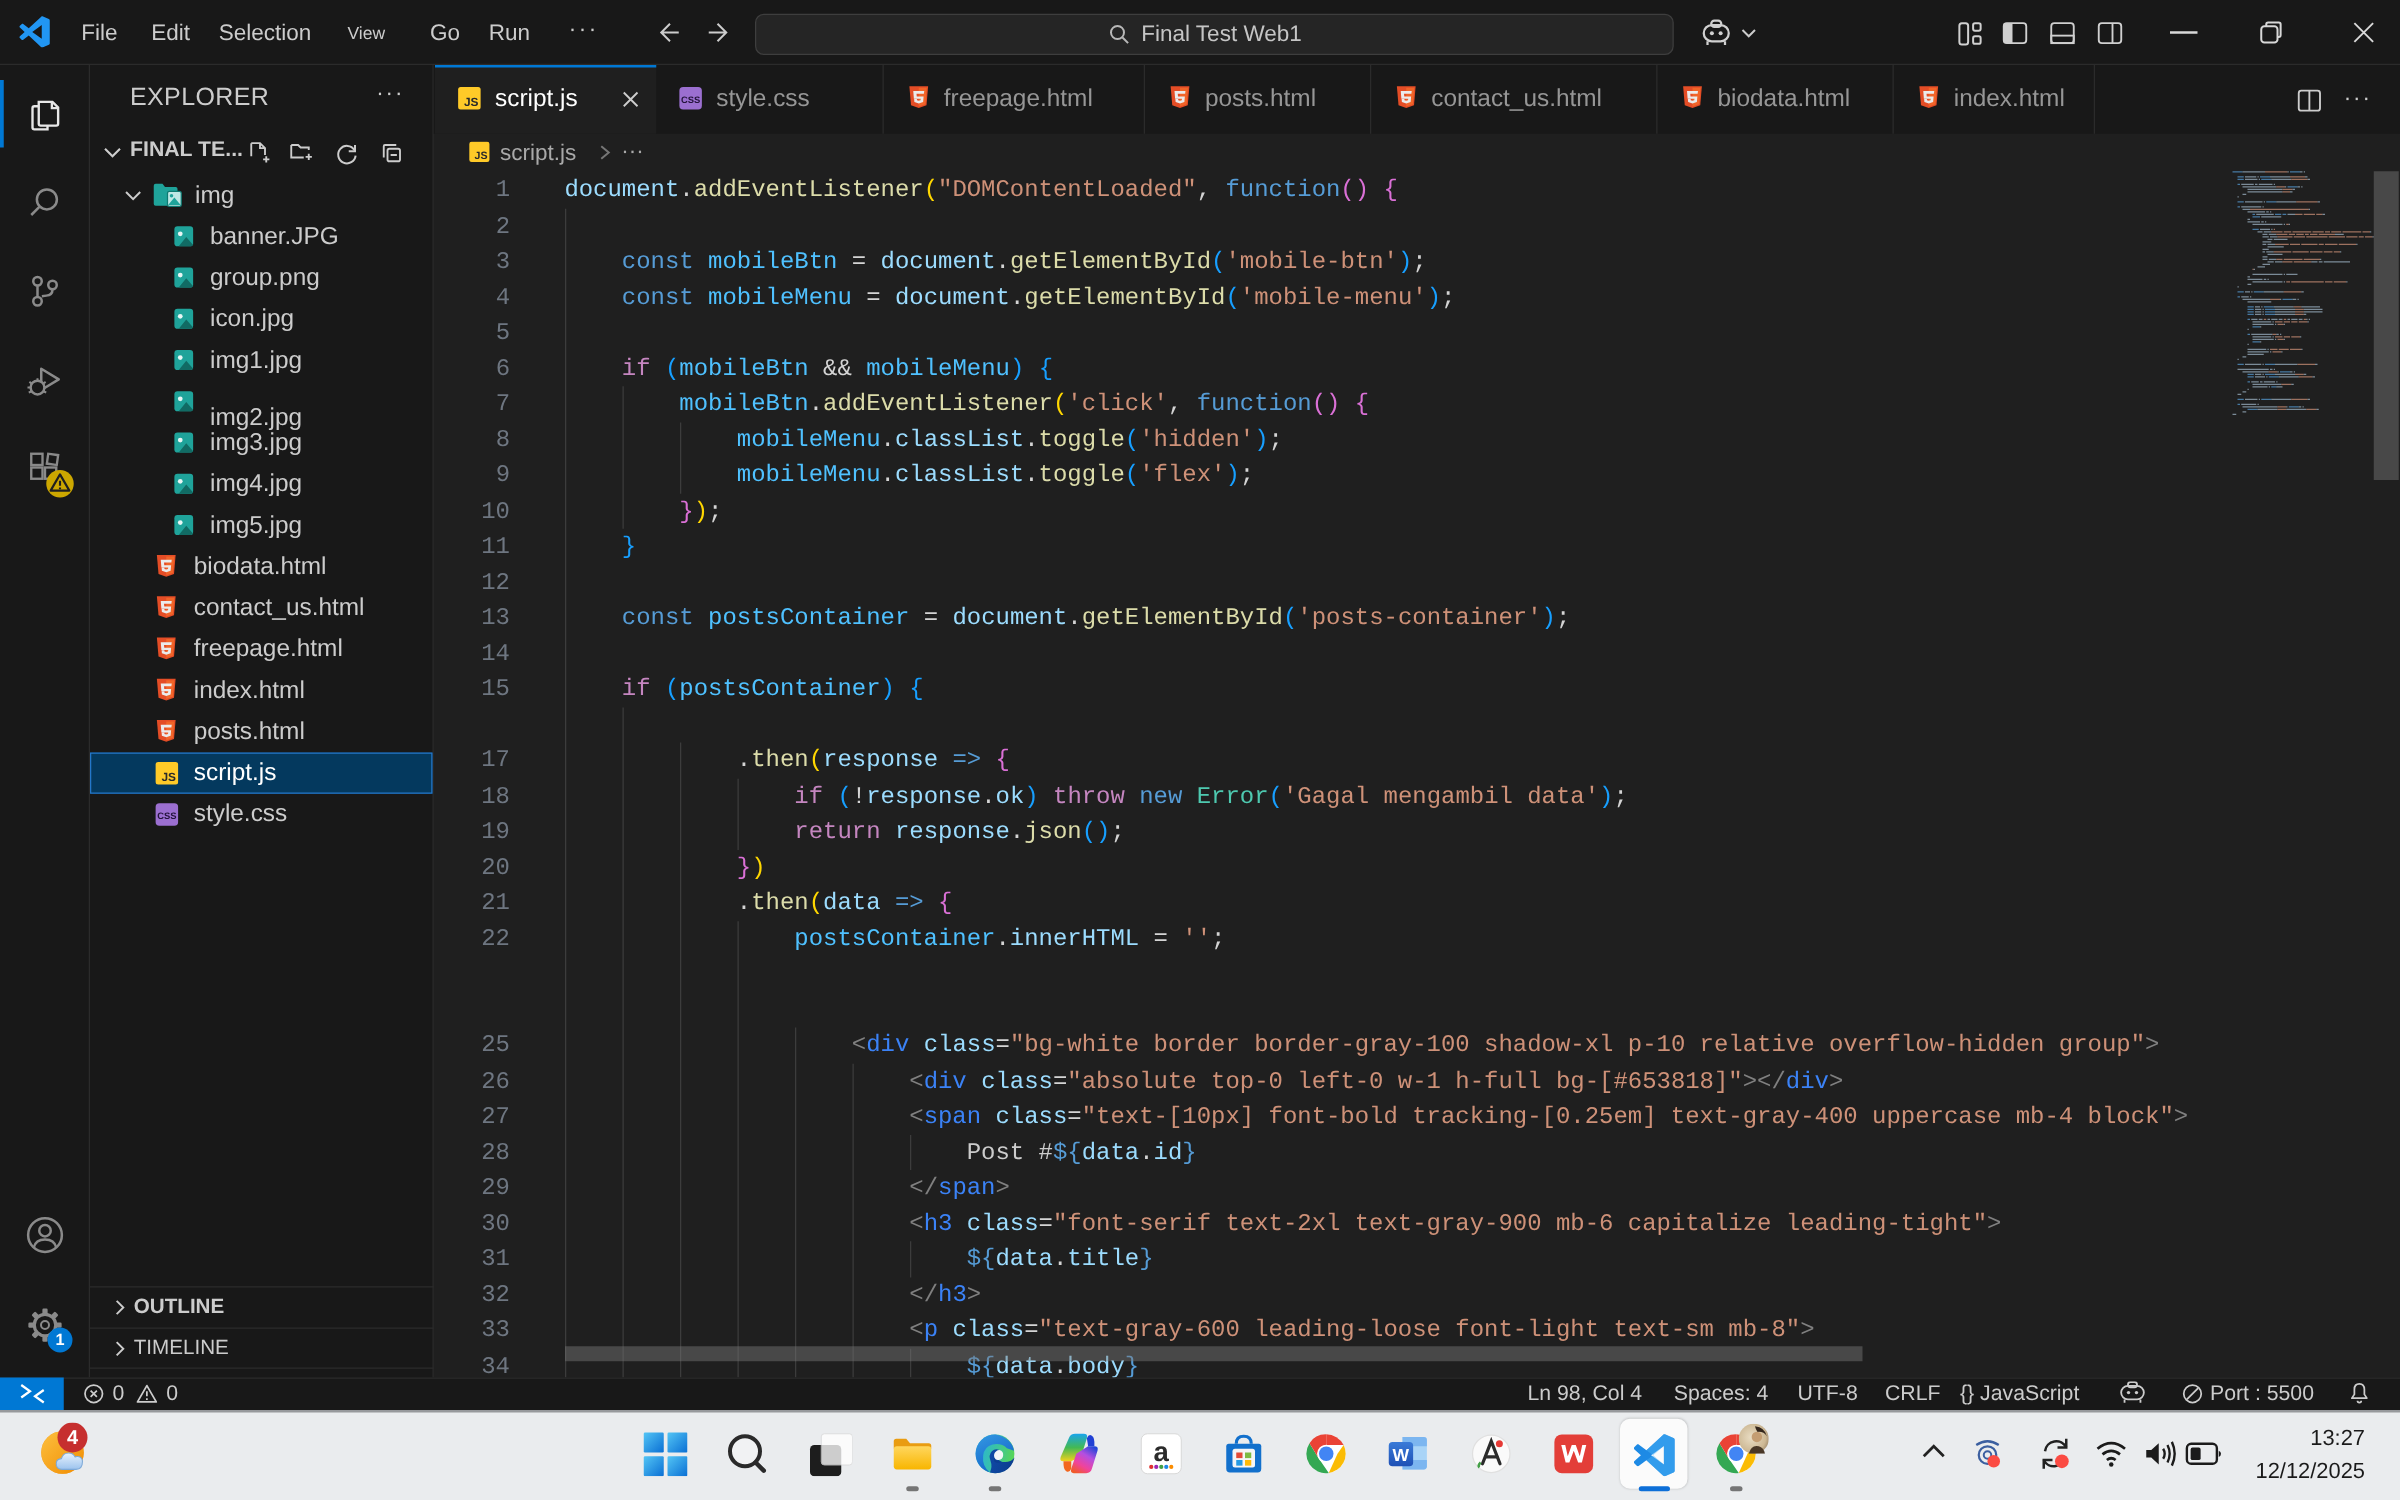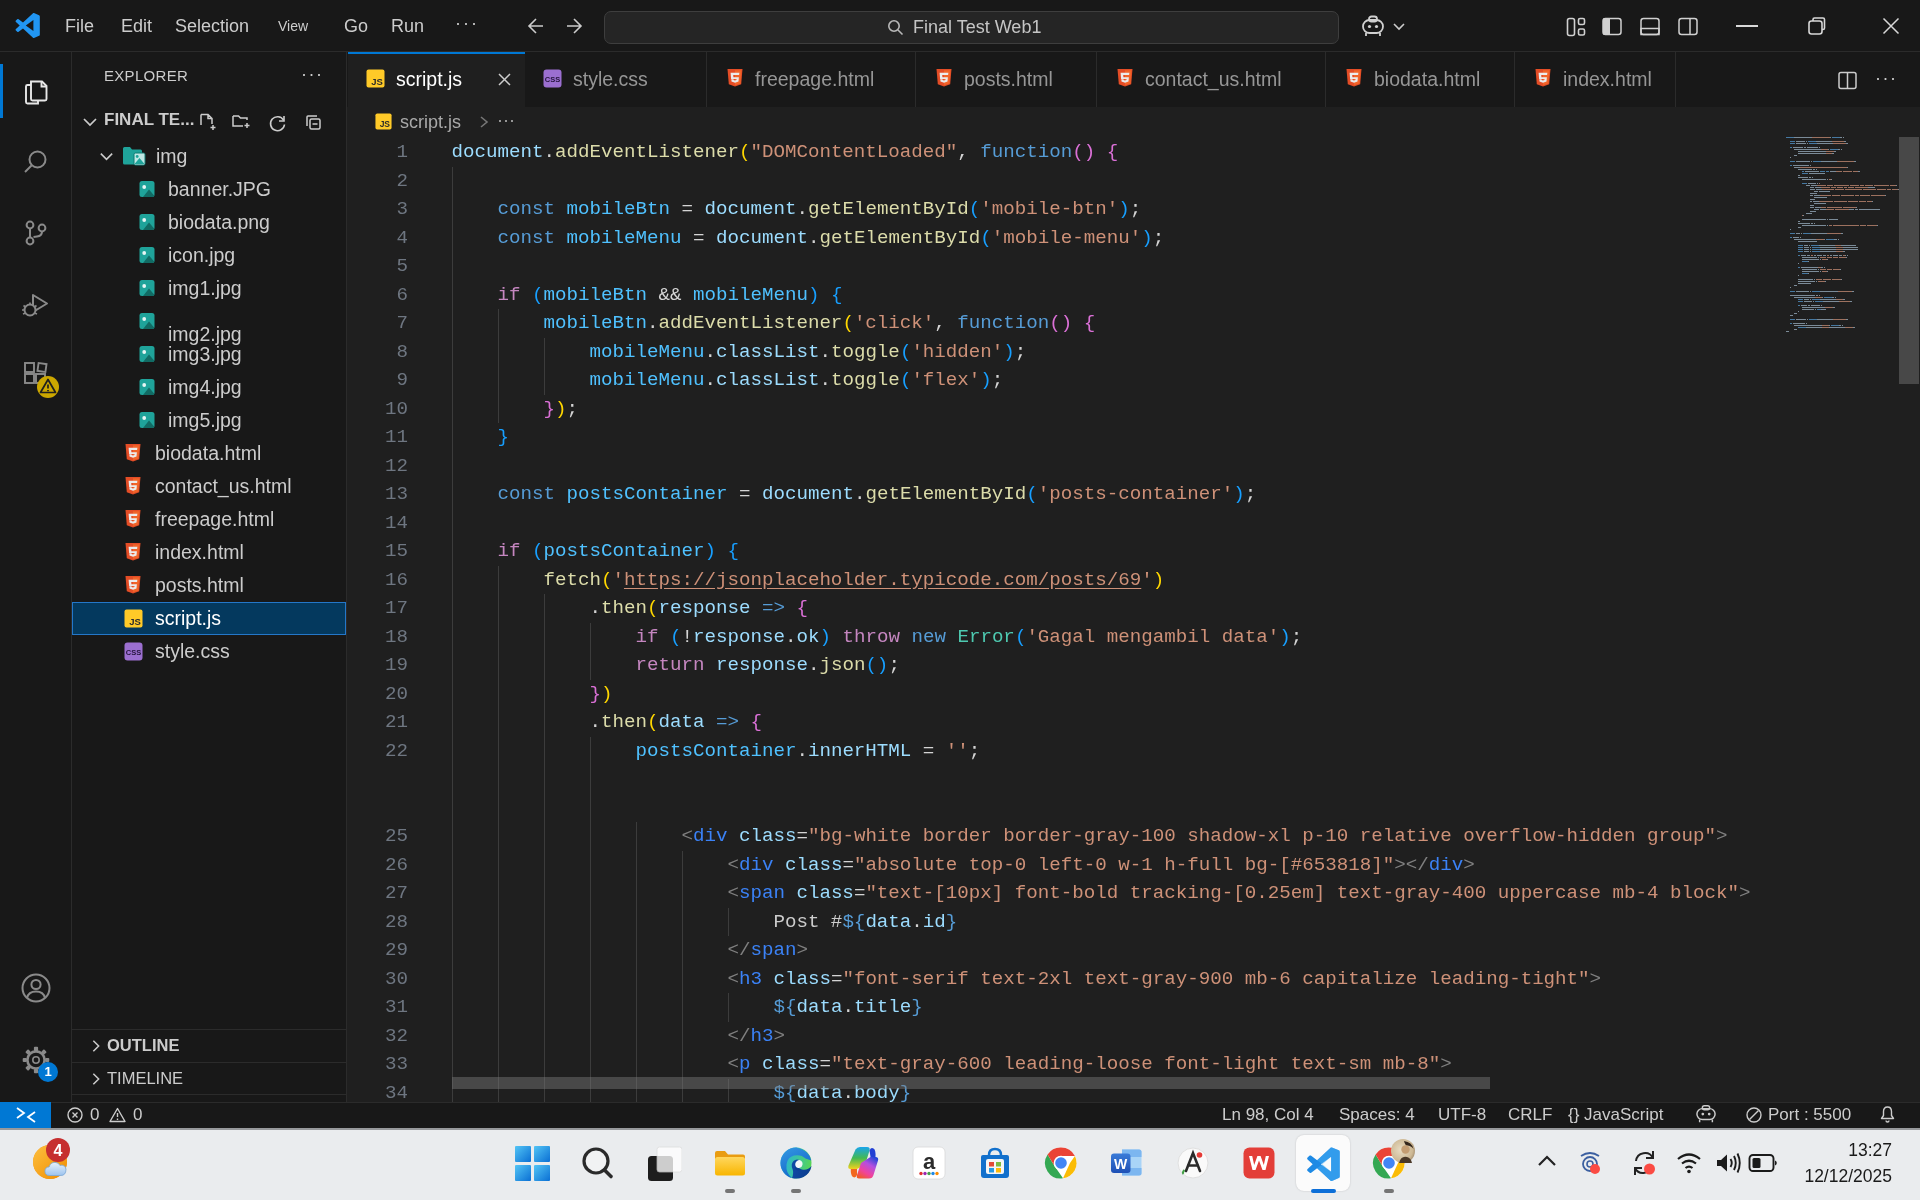--- a/index.html
+++ b/index.html
@@ -122,21 +122,21 @@
       <rect x="5.0" y="20.8" width="4.2" height="4.2" rx="1" transform="rotate(135 7.1 22.9)" fill="#8a8a8a"></rect>
       <rect x="1.7" y="12.9" width="4.2" height="4.2" rx="1" transform="rotate(180 3.8 15.0)" fill="#8a8a8a"></rect>
       <rect x="5.0" y="5.0" width="4.2" height="4.2" rx="1" transform="rotate(225 7.1 7.1)" fill="#8a8a8a"></rect>
       <rect x="12.9" y="1.7" width="4.2" height="4.2" rx="1" transform="rotate(270 15.0 3.8)" fill="#8a8a8a"></rect>
       <rect x="20.8" y="5.0" width="4.2" height="4.2" rx="1" transform="rotate(315 22.9 7.1)" fill="#8a8a8a"></rect>
 <circle cx="15" cy="15" r="3.2" fill="#181818" stroke="#8a8a8a" stroke-width="1.6"></circle>
     </svg>
     <div class="abs" style="left:38px;top:1062px;width:20px;height:20px;border-radius:50%;background:#0078d4;color:#fff;font-size:13px;text-align:center;line-height:20px;font-weight:bold">1</div>
     <div class="abs" style="left:72px;top:52px;width:275px;height:1050px;background:#181818"></div>
     <div class="abs" style="left:346px;top:52px;width:1px;height:1050px;background:#2b2b2b"></div>
-    <div class="abs" style="left:104px;top:67px;font-size:15px;color:#cccccc;letter-spacing:0.3px">EXPLORER</div>
+    <div class="abs" style="left:104px;top:67px;font-size:20px;color:#cccccc;letter-spacing:0.3px">EXPLORER</div>
     <div class="abs" style="left:301px;top:64px;font-size:18px;color:#cccccc;letter-spacing:1.5px">···</div>
     <svg class="abs" style="left:81px;top:113px" width="18" height="18" viewBox="0 0 18 18">
 <path d="M3 6 L9 12 L15 6" stroke="#cccccc" stroke-width="1.7" fill="none"></path>
     </svg>
     <div class="abs" style="left:104px;top:110px;font-size:17px;font-weight:bold;color:#cccccc">FINAL TE...</div>
     <svg class="abs" style="left:196px;top:112px" width="21" height="21" viewBox="0 0 21 21">
 <path d="M5 2.5 L12 2.5 L16 6.5 L16 12 M5 2.5 L5 13 M12 2.5 L12 6.5 L16 6.5" stroke="#cccccc" stroke-width="1.5" fill="none"></path>
 <path d="M14.5 15.5 L19.5 15.5 M17 13 L17 18" stroke="#cccccc" stroke-width="1.5"></path>
     </svg>
     <svg class="abs" style="left:231px;top:112px" width="21" height="21" viewBox="0 0 21 21">
@@ -165,21 +165,21 @@
 <rect x="1.5" y="1" width="15" height="16" rx="2.5" fill="#1fa39a"></rect>
 <circle cx="6.2" cy="7" r="1.9" fill="#e8f6f5"></circle>
 <path d="M5 17 L11 9.5 L16.5 16 L16.5 15 Q16.5 17 14.5 17 Z" fill="#116b64"></path>
     </svg>
     <div class="abs trow" style="left:168px;top:172.5px;width:177px;color:#cccccc">banner.JPG</div>
     <svg class="abs" style="left:138px;top:213.0px" width="18" height="18" viewBox="0 0 18 18">
 <rect x="1.5" y="1" width="15" height="16" rx="2.5" fill="#1fa39a"></rect>
 <circle cx="6.2" cy="7" r="1.9" fill="#e8f6f5"></circle>
 <path d="M5 17 L11 9.5 L16.5 16 L16.5 15 Q16.5 17 14.5 17 Z" fill="#116b64"></path>
     </svg>
-    <div class="abs trow" style="left:168px;top:205.5px;width:177px;color:#cccccc">biodata.png</div>
+    <div class="abs trow" style="left:168px;top:205.5px;width:177px;color:#cccccc">group.png</div>
     <svg class="abs" style="left:138px;top:246.0px" width="18" height="18" viewBox="0 0 18 18">
 <rect x="1.5" y="1" width="15" height="16" rx="2.5" fill="#1fa39a"></rect>
 <circle cx="6.2" cy="7" r="1.9" fill="#e8f6f5"></circle>
 <path d="M5 17 L11 9.5 L16.5 16 L16.5 15 Q16.5 17 14.5 17 Z" fill="#116b64"></path>
     </svg>
     <div class="abs trow" style="left:168px;top:238.5px;width:177px;color:#cccccc">icon.jpg</div>
     <svg class="abs" style="left:138px;top:279.0px" width="18" height="18" viewBox="0 0 18 18">
 <rect x="1.5" y="1" width="15" height="16" rx="2.5" fill="#1fa39a"></rect>
 <circle cx="6.2" cy="7" r="1.9" fill="#e8f6f5"></circle>
 <path d="M5 17 L11 9.5 L16.5 16 L16.5 15 Q16.5 17 14.5 17 Z" fill="#116b64"></path>
@@ -346,21 +346,20 @@
     <div class="cl" style="top:280.50px"><span class="lnum">6</span><span class="ltxt"><span class="w">&nbsp;&nbsp;&nbsp;&nbsp;</span><span class="c">if</span><span class="w">&nbsp;</span><span class="g2">(</span><span class="v">mobileBtn</span><span class="w">&nbsp;&amp;&amp;&nbsp;</span><span class="v">mobileMenu</span><span class="g2">)</span><span class="w">&nbsp;</span><span class="g2">{</span></span></div>
     <div class="cl" style="top:309.00px"><span class="lnum">7</span><span class="ltxt"><span class="w">&nbsp;&nbsp;&nbsp;&nbsp;&nbsp;&nbsp;&nbsp;&nbsp;</span><span class="v">mobileBtn</span><span class="w">.</span><span class="f">addEventListener</span><span class="g0">(</span><span class="s">'click'</span><span class="w">,&nbsp;</span><span class="k">function</span><span class="g1">()</span><span class="w">&nbsp;</span><span class="g1">{</span></span></div>
     <div class="cl" style="top:337.50px"><span class="lnum">8</span><span class="ltxt"><span class="w">&nbsp;&nbsp;&nbsp;&nbsp;&nbsp;&nbsp;&nbsp;&nbsp;&nbsp;&nbsp;&nbsp;&nbsp;</span><span class="v">mobileMenu</span><span class="w">.</span><span class="p">classList</span><span class="w">.</span><span class="f">toggle</span><span class="g2">(</span><span class="s">'hidden'</span><span class="g2">)</span><span class="w">;</span></span></div>
     <div class="cl" style="top:366.00px"><span class="lnum">9</span><span class="ltxt"><span class="w">&nbsp;&nbsp;&nbsp;&nbsp;&nbsp;&nbsp;&nbsp;&nbsp;&nbsp;&nbsp;&nbsp;&nbsp;</span><span class="v">mobileMenu</span><span class="w">.</span><span class="p">classList</span><span class="w">.</span><span class="f">toggle</span><span class="g2">(</span><span class="s">'flex'</span><span class="g2">)</span><span class="w">;</span></span></div>
     <div class="cl" style="top:394.50px"><span class="lnum">10</span><span class="ltxt"><span class="w">&nbsp;&nbsp;&nbsp;&nbsp;&nbsp;&nbsp;&nbsp;&nbsp;</span><span class="g1">}</span><span class="g0">)</span><span class="w">;</span></span></div>
     <div class="cl" style="top:423.00px"><span class="lnum">11</span><span class="ltxt"><span class="w">&nbsp;&nbsp;&nbsp;&nbsp;</span><span class="g2">}</span></span></div>
     <div class="cl" style="top:451.50px"><span class="lnum">12</span><span class="ltxt"></span></div>
     <div class="cl" style="top:480.00px"><span class="lnum">13</span><span class="ltxt"><span class="w">&nbsp;&nbsp;&nbsp;&nbsp;</span><span class="k">const</span><span class="w">&nbsp;</span><span class="v">postsContainer</span><span class="w">&nbsp;=&nbsp;</span><span class="p">document</span><span class="w">.</span><span class="f">getElementById</span><span class="g2">(</span><span class="s">'posts-container'</span><span class="g2">)</span><span class="w">;</span></span></div>
     <div class="cl" style="top:508.50px"><span class="lnum">14</span><span class="ltxt"></span></div>
     <div class="cl" style="top:537.00px"><span class="lnum">15</span><span class="ltxt"><span class="w">&nbsp;&nbsp;&nbsp;&nbsp;</span><span class="c">if</span><span class="w">&nbsp;</span><span class="g2">(</span><span class="v">postsContainer</span><span class="g2">)</span><span class="w">&nbsp;</span><span class="g2">{</span></span></div>
-    <div class="cl" style="top:565.50px"><span class="lnum">16</span><span class="ltxt"><span class="w">&nbsp;&nbsp;&nbsp;&nbsp;&nbsp;&nbsp;&nbsp;&nbsp;</span><span class="f">fetch</span><span class="g0">(</span><span class="s">'</span><span class="su">https://jsonplaceholder.typicode.com/posts/69</span><span class="s">'</span><span class="g0">)</span></span></div>
     <div class="cl" style="top:594.00px"><span class="lnum">17</span><span class="ltxt"><span class="w">&nbsp;&nbsp;&nbsp;&nbsp;&nbsp;&nbsp;&nbsp;&nbsp;&nbsp;&nbsp;&nbsp;&nbsp;</span><span class="w">.</span><span class="f">then</span><span class="g0">(</span><span class="p">response</span><span class="w">&nbsp;</span><span class="k">=&gt;</span><span class="w">&nbsp;</span><span class="g1">{</span></span></div>
     <div class="cl" style="top:622.50px"><span class="lnum">18</span><span class="ltxt"><span class="w">&nbsp;&nbsp;&nbsp;&nbsp;&nbsp;&nbsp;&nbsp;&nbsp;&nbsp;&nbsp;&nbsp;&nbsp;&nbsp;&nbsp;&nbsp;&nbsp;</span><span class="c">if</span><span class="w">&nbsp;</span><span class="g2">(</span><span class="w">!</span><span class="p">response</span><span class="w">.</span><span class="p">ok</span><span class="g2">)</span><span class="w">&nbsp;</span><span class="c">throw</span><span class="w">&nbsp;</span><span class="k">new</span><span class="w">&nbsp;</span><span class="t">Error</span><span class="g2">(</span><span class="s">'Gagal&nbsp;mengambil&nbsp;data'</span><span class="g2">)</span><span class="w">;</span></span></div>
     <div class="cl" style="top:651.00px"><span class="lnum">19</span><span class="ltxt"><span class="w">&nbsp;&nbsp;&nbsp;&nbsp;&nbsp;&nbsp;&nbsp;&nbsp;&nbsp;&nbsp;&nbsp;&nbsp;&nbsp;&nbsp;&nbsp;&nbsp;</span><span class="c">return</span><span class="w">&nbsp;</span><span class="p">response</span><span class="w">.</span><span class="f">json</span><span class="g2">()</span><span class="w">;</span></span></div>
     <div class="cl" style="top:679.50px"><span class="lnum">20</span><span class="ltxt"><span class="w">&nbsp;&nbsp;&nbsp;&nbsp;&nbsp;&nbsp;&nbsp;&nbsp;&nbsp;&nbsp;&nbsp;&nbsp;</span><span class="g1">}</span><span class="g0">)</span></span></div>
     <div class="cl" style="top:708.00px"><span class="lnum">21</span><span class="ltxt"><span class="w">&nbsp;&nbsp;&nbsp;&nbsp;&nbsp;&nbsp;&nbsp;&nbsp;&nbsp;&nbsp;&nbsp;&nbsp;</span><span class="w">.</span><span class="f">then</span><span class="g0">(</span><span class="p">data</span><span class="w">&nbsp;</span><span class="k">=&gt;</span><span class="w">&nbsp;</span><span class="g1">{</span></span></div>
     <div class="cl" style="top:736.50px"><span class="lnum">22</span><span class="ltxt"><span class="w">&nbsp;&nbsp;&nbsp;&nbsp;&nbsp;&nbsp;&nbsp;&nbsp;&nbsp;&nbsp;&nbsp;&nbsp;&nbsp;&nbsp;&nbsp;&nbsp;</span><span class="v">postsContainer</span><span class="w">.</span><span class="p">innerHTML</span><span class="w">&nbsp;=&nbsp;</span><span class="s">''</span><span class="w">;</span></span></div>
     <div class="cl" style="top:822.00px"><span class="lnum">25</span><span class="ltxt"><span class="w">&nbsp;&nbsp;&nbsp;&nbsp;&nbsp;&nbsp;&nbsp;&nbsp;&nbsp;&nbsp;&nbsp;&nbsp;&nbsp;&nbsp;&nbsp;&nbsp;&nbsp;&nbsp;&nbsp;&nbsp;</span><span class="tp">&lt;</span><span class="tg">div</span><span class="w">&nbsp;</span><span class="at">class</span><span class="w">=</span><span class="s">"bg-white&nbsp;border&nbsp;border-gray-100&nbsp;shadow-xl&nbsp;p-10&nbsp;relative&nbsp;overflow-hidden&nbsp;group"</span><span class="tp">&gt;</span></span></div>
     <div class="cl" style="top:850.50px"><span class="lnum">26</span><span class="ltxt"><span class="w">&nbsp;&nbsp;&nbsp;&nbsp;&nbsp;&nbsp;&nbsp;&nbsp;&nbsp;&nbsp;&nbsp;&nbsp;&nbsp;&nbsp;&nbsp;&nbsp;&nbsp;&nbsp;&nbsp;&nbsp;&nbsp;&nbsp;&nbsp;&nbsp;</span><span class="tp">&lt;</span><span class="tg">div</span><span class="w">&nbsp;</span><span class="at">class</span><span class="w">=</span><span class="s">"absolute&nbsp;top-0&nbsp;left-0&nbsp;w-1&nbsp;h-full&nbsp;bg-[#653818]"</span><span class="tp">&gt;&lt;/</span><span class="tg">div</span><span class="tp">&gt;</span></span></div>
     <div class="cl" style="top:879.00px"><span class="lnum">27</span><span class="ltxt"><span class="w">&nbsp;&nbsp;&nbsp;&nbsp;&nbsp;&nbsp;&nbsp;&nbsp;&nbsp;&nbsp;&nbsp;&nbsp;&nbsp;&nbsp;&nbsp;&nbsp;&nbsp;&nbsp;&nbsp;&nbsp;&nbsp;&nbsp;&nbsp;&nbsp;</span><span class="tp">&lt;</span><span class="tg">span</span><span class="w">&nbsp;</span><span class="at">class</span><span class="w">=</span><span class="s">"text-[10px]&nbsp;font-bold&nbsp;tracking-[0.25em]&nbsp;text-gray-400&nbsp;uppercase&nbsp;mb-4&nbsp;block"</span><span class="tp">&gt;</span></span></div>
     <div class="cl" style="top:907.50px"><span class="lnum">28</span><span class="ltxt"><span class="w">&nbsp;&nbsp;&nbsp;&nbsp;&nbsp;&nbsp;&nbsp;&nbsp;&nbsp;&nbsp;&nbsp;&nbsp;&nbsp;&nbsp;&nbsp;&nbsp;&nbsp;&nbsp;&nbsp;&nbsp;&nbsp;&nbsp;&nbsp;&nbsp;&nbsp;&nbsp;&nbsp;&nbsp;</span><span class="tx">Post&nbsp;#</span><span class="k">${</span><span class="p">data</span><span class="w">.</span><span class="p">id</span><span class="k">}</span></span></div>

